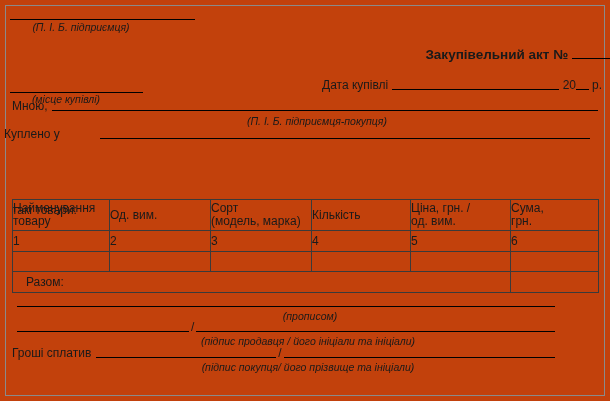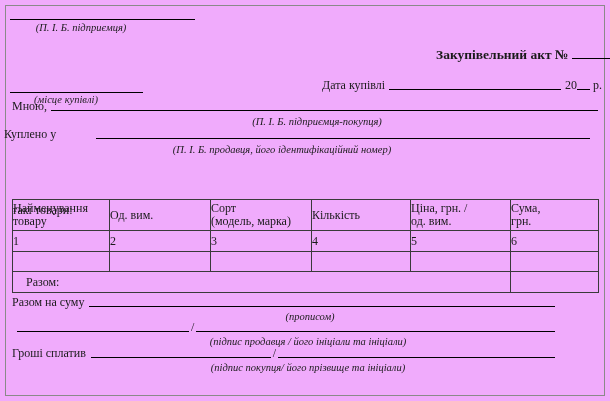--- a/index.html
+++ b/index.html
@@ -1,20 +1,20 @@
 <!DOCTYPE html>
 <html><head>
 <meta charset="utf-8">
 <style>
   html,body{margin:0;padding:0;background:#fff;}
   .page{
     position:relative;
     width:610px;height:401px;
-    background:#f0abfc;
-    font-family:Liberation Serif, serif;
+    background:#c2410c;
+    font-family:Liberation Sans, sans-serif;
     color:#1a1a1a;
     font-size:12px;
     overflow:hidden;
   }
   .page-border{
     position:absolute;
     left:5px;top:5px;right:5px;bottom:5px;
     border:1px solid #8a8a8a;
     pointer-events:none;
   }
@@ -114,21 +114,20 @@
   <div class="row" style="left:12px;top:98px;width:586px;height:15px;text-align:center;">
     <span class="label">Мною,</span>
     <span class="blank grow" style="margin-left:4px;"></span>
   </div>
   <div class="caption" style="left:167px;top:116px;width:300px;">(П. І. Б. підприємця-покупця)</div>
 
   <div class="row" style="left:4px;top:126px;width:586px;height:15px;gap:36px;">
     <span class="label">Куплено у</span>
     <span class="blank grow" style="margin-left:4px;"></span>
   </div>
-  <div class="caption" style="left:132px;top:144px;width:300px;">(П. І. Б. продавця, його ідентифікаційний номер)</div>
 
   <div class="abs" style="left:12px;top:156px;">такі товари:</div>
 
   <table class="goods">
     <colgroup>
       <col style="width:97px">
         <col style="width:101px">
         <col style="width:101px">
       <col style="width:99px">
         <col style="width:100px">
@@ -164,21 +163,20 @@
         <td></td>
       </tr>
       <tr class="total">
         <td colspan="5" class="total-cell">Разом:</td>
         <td></td>
       </tr>
     </tbody>
   </table>
 
   <div class="row" style="left:12px;top:294px;width:543px;height:15px;">
-    <span class="label">Разом на суму</span>
     <span class="blank grow" style="margin-left:5px;"></span>
   </div>
   <div class="caption" style="left:160px;top:311px;width:300px;">(прописом)</div>
 
   <div class="row" style="left:12px;top:319px;width:543px;height:15px;">
     <span class="blank" style="width:172px;margin-left:5px;"></span>
     <span class="slash">/</span>
     <span class="blank grow"></span>
   </div>
   <div class="caption" style="left:158px;top:336px;width:300px;">(підпис продавця / його ініціали та ініціали)</div>

